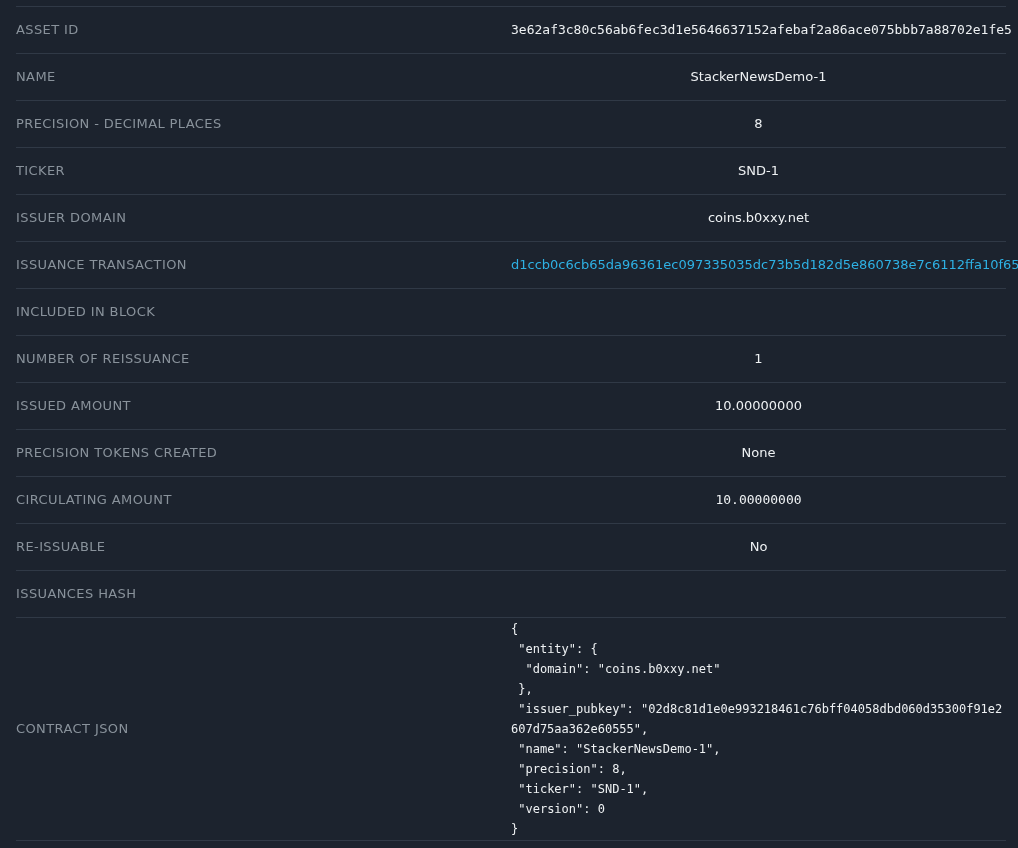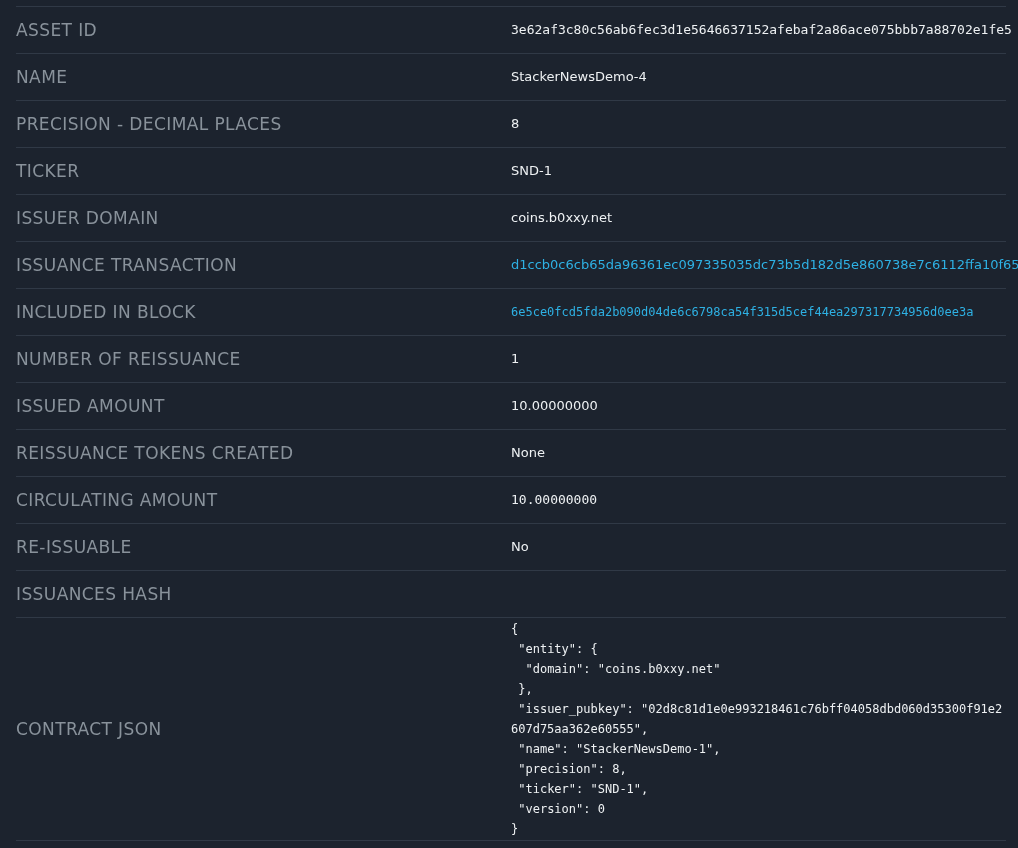--- a/index.html
+++ b/index.html
@@ -18,33 +18,33 @@
   }
   .row {
     display: flex;
     align-items: center;
     border-top: 1px solid #303946;
     padding: 15px 0;
   }
   .row .label {
     flex: none;
     width: 50%;
-    font-size: 17px;
+    font-size: 13px;
     line-height: 16px;
     letter-spacing: 0.4px;
     color: #89929b;
     text-align: left;
   }
   .row .value {
     flex: none;
     width: 50%;
     font-size: 13px;
     line-height: 16px;
     color: #eef1f3;
-    text-align: left;
+    text-align: center;
   }
   .mono {
     font-family: "DejaVu Sans Mono", "Liberation Mono", monospace;
     font-size: 12px;
   }
   a.hash-link {
     color: #2eb1e4;
     text-decoration: none;
     cursor: pointer;
   }
@@ -74,21 +74,21 @@
 
 <div class="asset-table">
 
   <div class="row">
     <div class="label">ASSET ID</div>
     <div class="value mono">3e62af3c80c56ab6fec3d1e5646637152afebaf2a86ace075bbb7a88702e1fe5</div>
   </div>
 
   <div class="row">
     <div class="label">NAME</div>
-    <div class="value">StackerNewsDemo-4</div>
+    <div class="value">StackerNewsDemo-1</div>
   </div>
 
   <div class="row">
     <div class="label">PRECISION - DECIMAL PLACES</div>
     <div class="value">8</div>
   </div>
 
   <div class="row">
     <div class="label">TICKER</div>
     <div class="value">SND-1</div>
@@ -101,37 +101,34 @@
 
   <div class="row">
     <div class="label">ISSUANCE TRANSACTION</div>
     <div class="value">
       <a class="hash-link">d1ccb0c6cb65da96361ec097335035dc73b5d182d5e860738e7c6112ffa10f65:0</a>
     </div>
   </div>
 
   <div class="row">
     <div class="label">INCLUDED IN BLOCK</div>
-    <div class="value">
-      <a class="hash-link mono">6e5ce0fcd5fda2b090d04de6c6798ca54f315d5cef44ea297317734956d0ee3a</a>
-    </div>
   </div>
 
   <div class="row">
     <div class="label">NUMBER OF REISSUANCE</div>
     <div class="value">1</div>
   </div>
 
   <div class="row">
     <div class="label">ISSUED AMOUNT</div>
     <div class="value">10.00000000</div>
   </div>
 
   <div class="row">
-    <div class="label">REISSUANCE TOKENS CREATED</div>
+    <div class="label">PRECISION TOKENS CREATED</div>
     <div class="value">None</div>
   </div>
 
   <div class="row">
     <div class="label">CIRCULATING AMOUNT</div>
     <div class="value mono">10.00000000</div>
   </div>
 
   <div class="row">
     <div class="label">RE-ISSUABLE</div>

